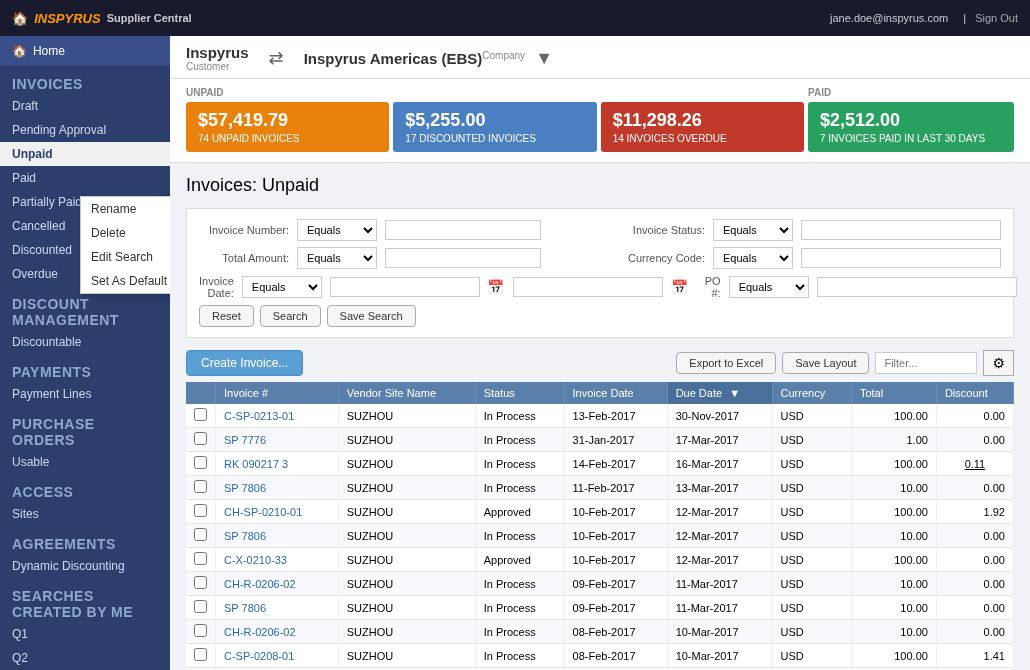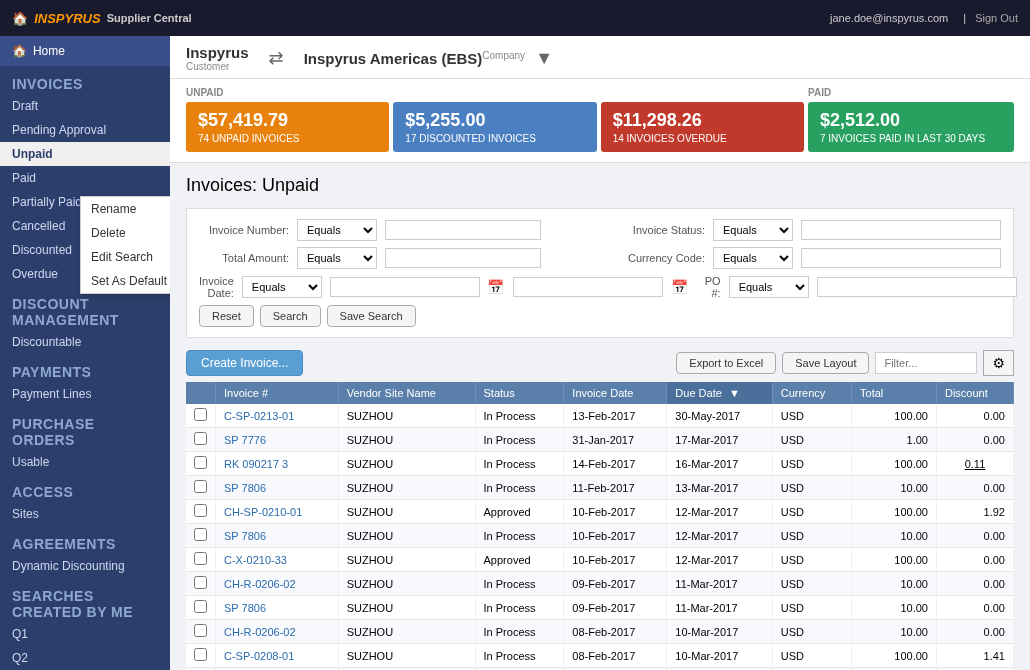--- a/index.html
+++ b/index.html
@@ -271,21 +271,21 @@
             <th>Discount</th>
           </tr>
         </thead>
         <tbody id="table-body">
         <tr>
     <td><input type="checkbox" style=""></td>
     <td><a class="link">C-SP-0213-01</a></td>
     <td>SUZHOU</td>
     <td>In Process</td>
     <td>13-Feb-2017</td>
-    <td>30-May-2017</td>
+    <td>30-Nov-2017</td>
     <td>USD</td>
     <td style="text-align:right;">100.00</td>
     <td style="text-align:right;">0.00</td>
   </tr>
             <tr>
     <td><input type="checkbox" style=""></td>
     <td><a class="link">SP 7776</a></td>
     <td>SUZHOU</td>
     <td>In Process</td>
     <td>31-Jan-2017</td>

